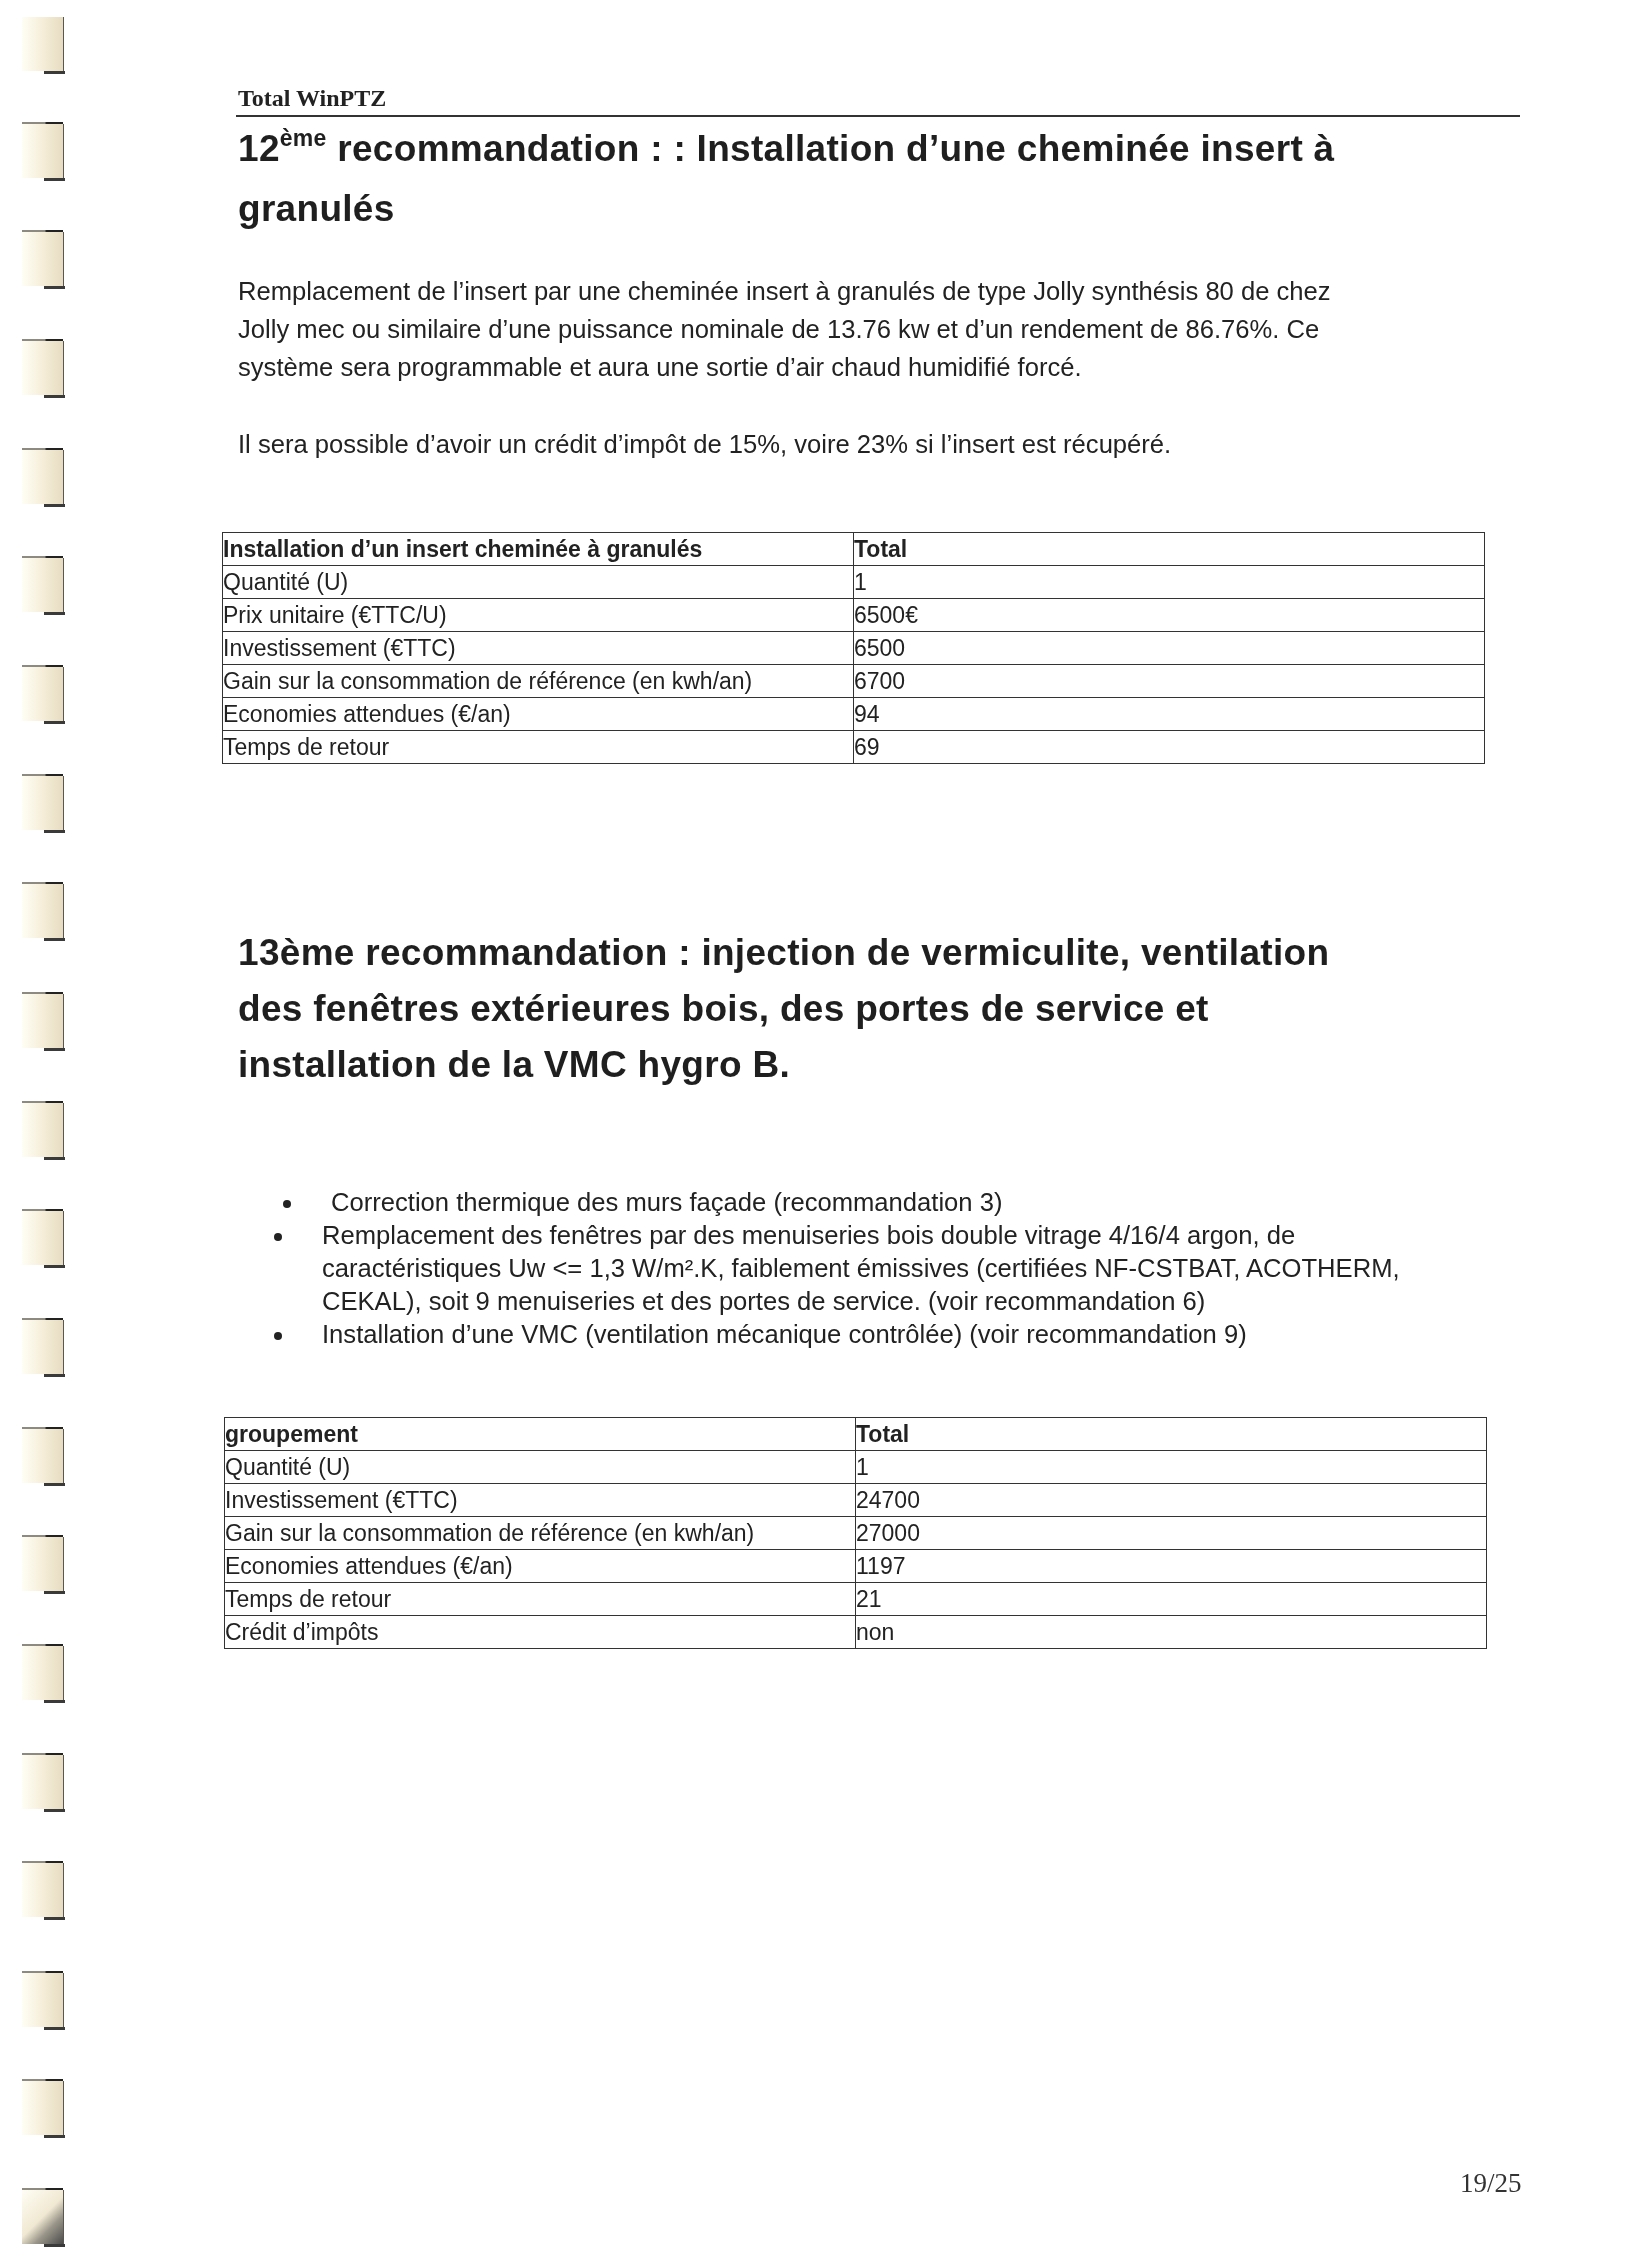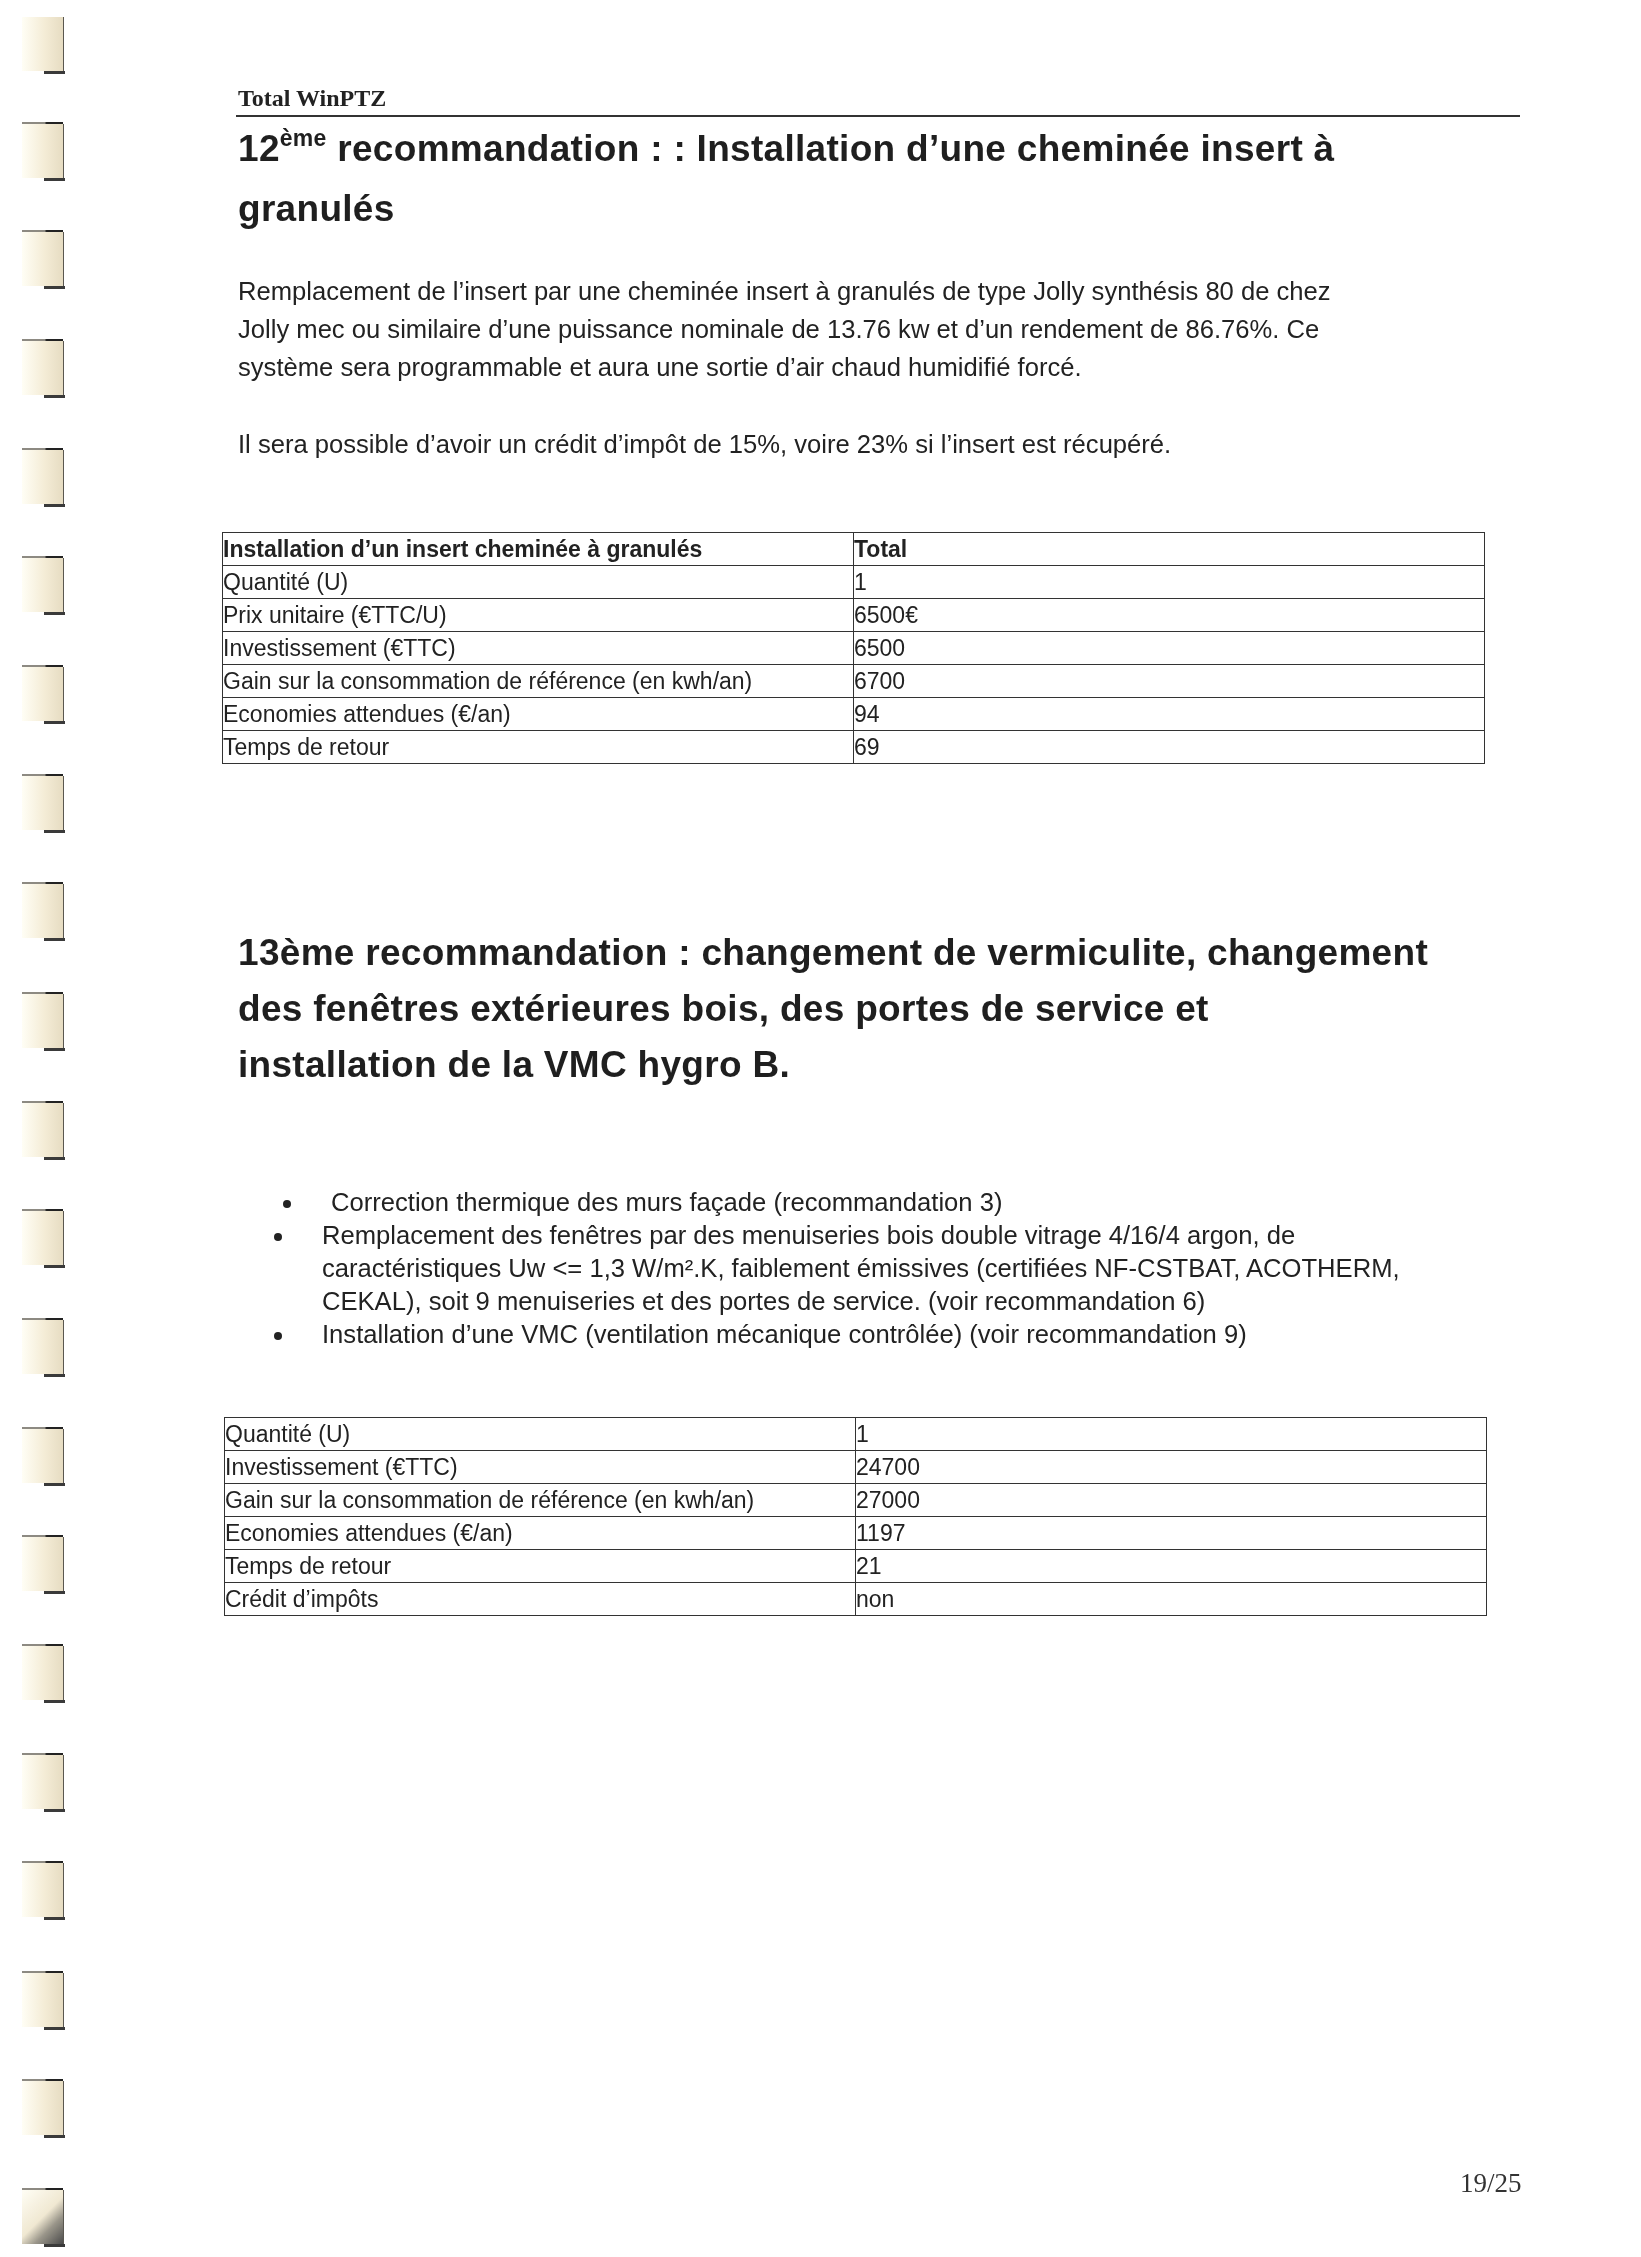--- a/index.html
+++ b/index.html
@@ -149,21 +149,21 @@
     <td class="c2">94</td>
   </tr>
   <tr>
     <td class="c1">Temps de retour</td>
     <td class="c2">69</td>
   </tr>
 </tbody>
   </table>
 
 <div class="h-title" style="top:925px">
-  <div>13ème recommandation : changement de vermiculite, changement</div>
+  <div>13ème recommandation : injection de vermiculite, ventilation</div>
   <div>des fenêtres extérieures bois, des portes de service et</div>
   <div>installation de la VMC hygro B.</div>
 </div>
 
 <ul class="bullets">
   <li class="first-item">
     <span class="dot" style="left:14.5px"></span>
     <div>Correction thermique des murs façade  (recommandation 3)</div>
   </li>
   <li>
@@ -173,20 +173,24 @@
     <div>CEKAL), soit 9 menuiseries et des portes de service. (voir recommandation 6)</div>
   </li>
   <li>
     <span class="dot"></span>
     <div>Installation d’une VMC (ventilation mécanique contrôlée) (voir recommandation 9)</div>
   </li>
 </ul>
 
 <table class="rec" style="left:224px; top:1417px;">
   <tbody>
+      <tr class="hdr">
+    <td class="c1">groupement</td>
+    <td class="c2">Total</td>
+  </tr>
   <tr>
     <td class="c1">Quantité (U)</td>
     <td class="c2">1</td>
   </tr>
   <tr>
     <td class="c1">Investissement (€TTC)</td>
     <td class="c2">24700</td>
   </tr>
   <tr>
     <td class="c1">Gain sur la consommation de référence (en kwh/an)</td>

